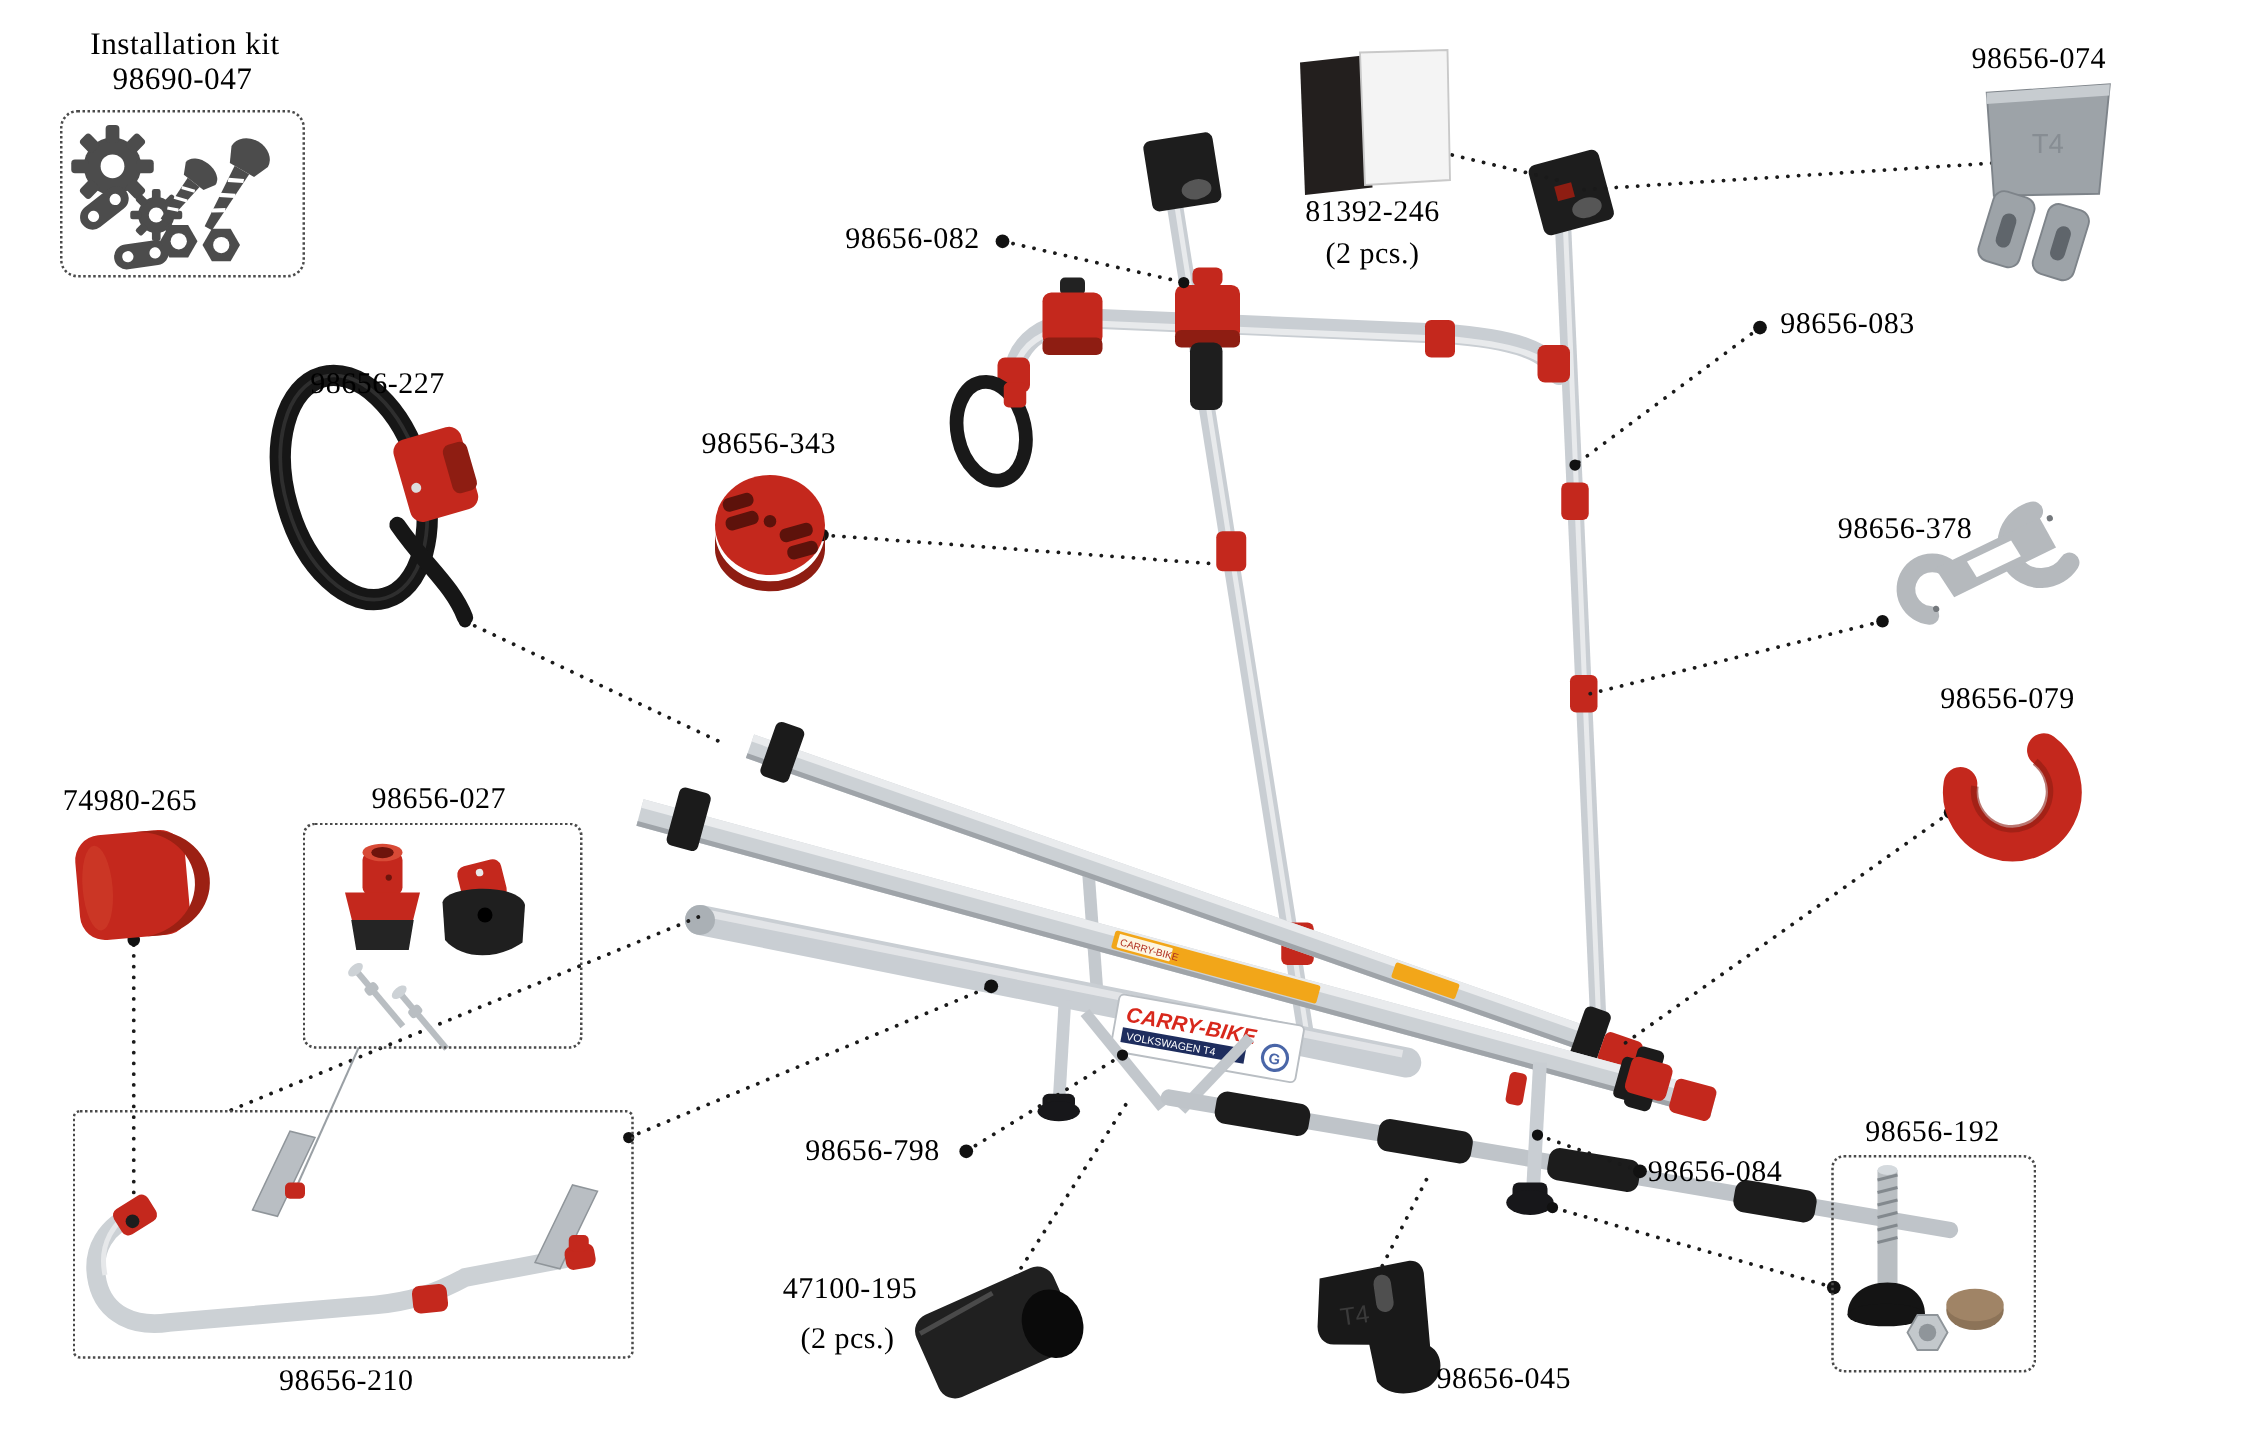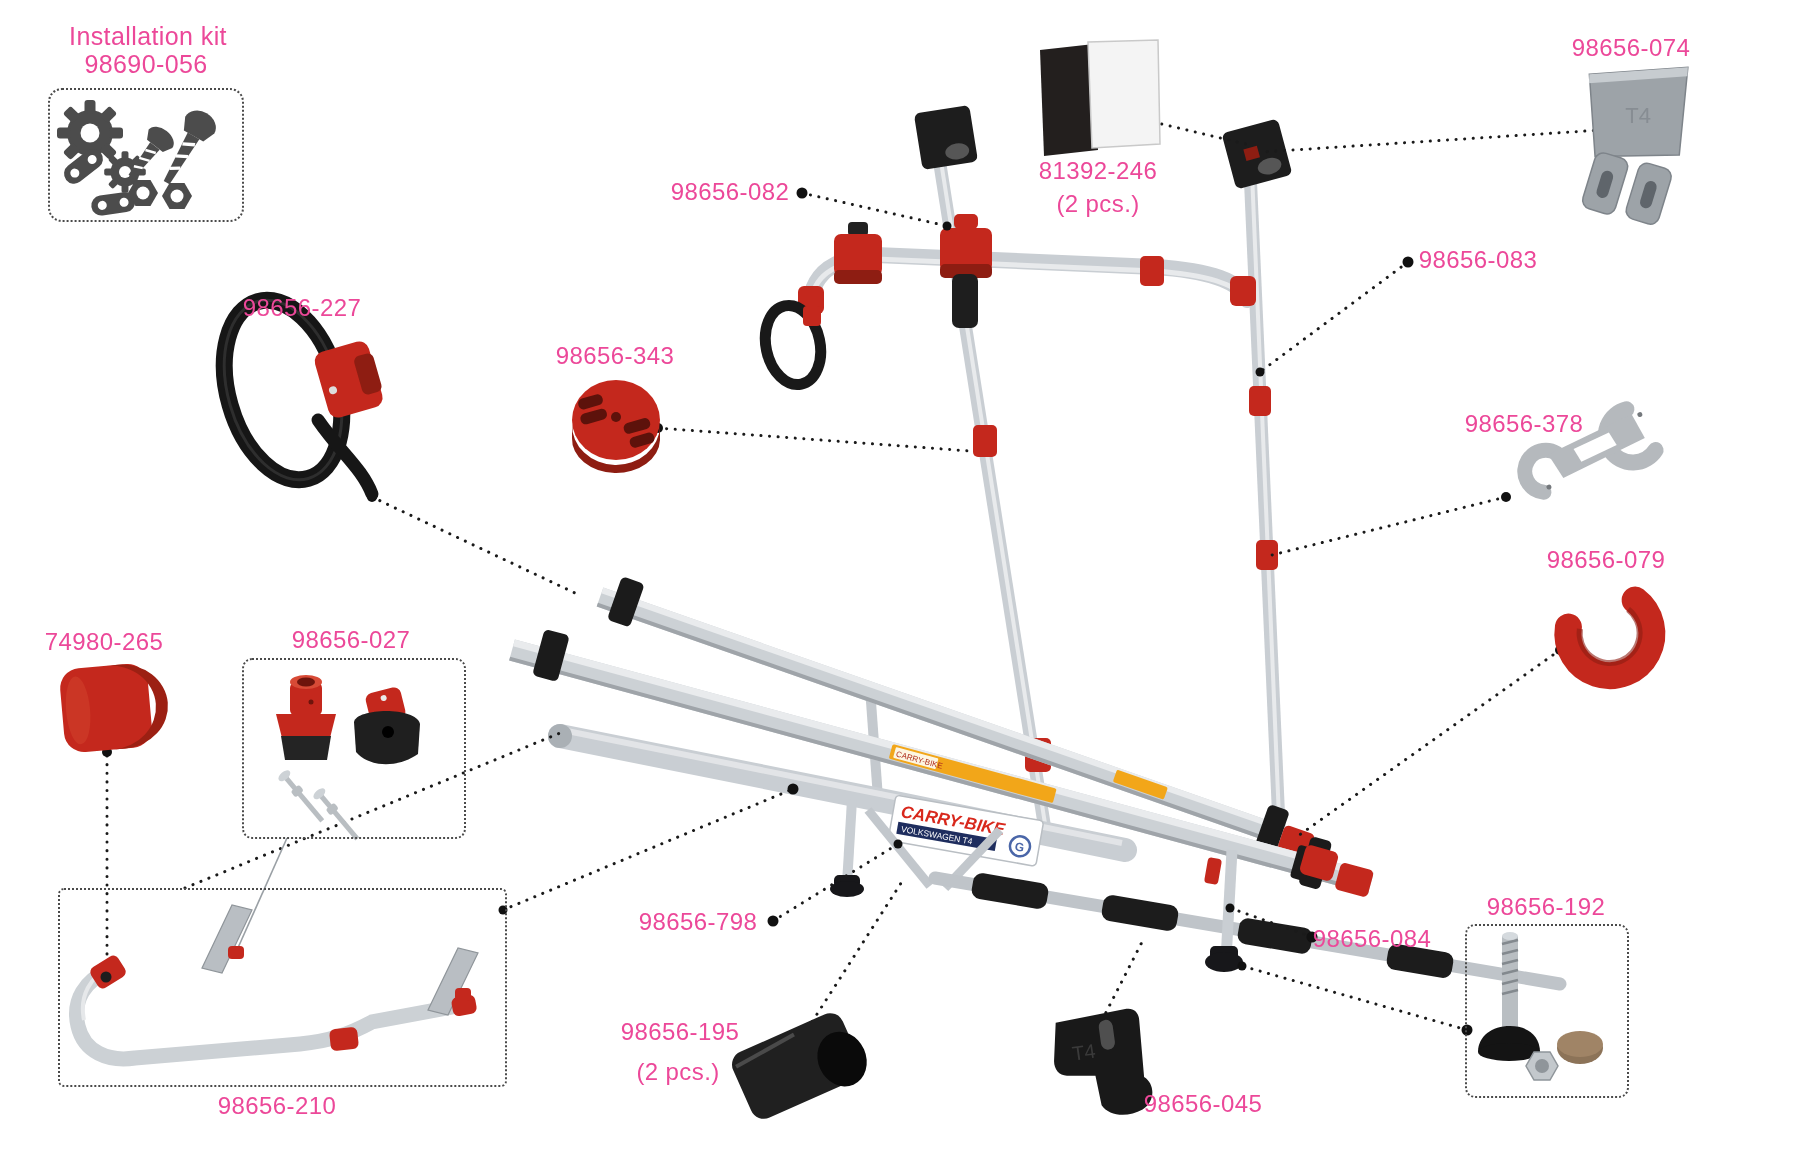--- a/index.html
+++ b/index.html
@@ -1,20 +1,20 @@
 <!DOCTYPE html>
 <html><head>
 <meta charset="utf-8">
 <style>
   html,body{margin:0;padding:0;background:#fff;}
   #stage{position:relative;width:1800px;height:1154px;background:#fff;overflow:hidden;
          font-family:"Liberation Sans",sans-serif;}
   #artwork{position:absolute;left:0;top:0;}
-  .plabel{position:absolute;transform:translateX(-50%);font-size:24px;color:#ec4899;
-          letter-spacing:.4px;white-space:nowrap;font-family:Liberation Sans, sans-serif;}
+  .plabel{position:absolute;transform:translateX(-50%);font-size:24px;color:#000000;
+          letter-spacing:.4px;white-space:nowrap;font-family:Liberation Serif, serif;}
   .plabel.kit{font-size:25px;}
   .dashbox{position:absolute;border:2.5px dotted #4a4a4a;border-radius:10px;}
 </style>
 </head>
 <body>
 
 <div id="stage">
 
 <svg id="artwork" width="1800" height="1154" viewBox="0 0 1800 1154">
 
@@ -394,33 +394,33 @@
     </g>
   </g>
 </svg>
 
 <div class="dashbox" style="left:48px;top:88px;width:192px;height:130px;border-radius:14px"></div>
 <div class="dashbox" style="left:242px;top:658px;width:220px;height:177px"></div>
 <div class="dashbox" style="left:58px;top:888px;width:445px;height:195px;border-radius:6px"></div>
 <div class="dashbox" style="left:1465px;top:924px;width:160px;height:170px"></div>
 
 <div class="plabel kit" style="left:148px;top:22px">Installation kit</div>
-<div class="plabel kit" style="left:146px;top:50px">98690-056</div>
+<div class="plabel kit" style="left:146px;top:50px">98690-047</div>
 <div class="plabel" style="left:302px;top:294px">98656-227</div>
 <div class="plabel" style="left:615px;top:342px">98656-343</div>
 <div class="plabel" style="left:730px;top:178px">98656-082</div>
 <div class="plabel" style="left:1098px;top:157px">81392-246</div>
 <div class="plabel" style="left:1098px;top:190px">(2 pcs.)</div>
 <div class="plabel" style="left:1631px;top:34px">98656-074</div>
 <div class="plabel" style="left:1478px;top:246px">98656-083</div>
 <div class="plabel" style="left:1524px;top:410px">98656-378</div>
 <div class="plabel" style="left:104px;top:628px">74980-265</div>
 <div class="plabel" style="left:351px;top:626px">98656-027</div>
 <div class="plabel" style="left:1606px;top:546px">98656-079</div>
 <div class="plabel" style="left:698px;top:908px">98656-798</div>
 <div class="plabel" style="left:277px;top:1092px">98656-210</div>
-<div class="plabel" style="left:680px;top:1018px">98656-195</div>
+<div class="plabel" style="left:680px;top:1018px">47100-195</div>
 <div class="plabel" style="left:678px;top:1058px">(2 pcs.)</div>
 <div class="plabel" style="left:1203px;top:1090px">98656-045</div>
 <div class="plabel" style="left:1372px;top:925px">98656-084</div>
 <div class="plabel" style="left:1546px;top:893px">98656-192</div>
 
 </div>
 
 </body></html>

